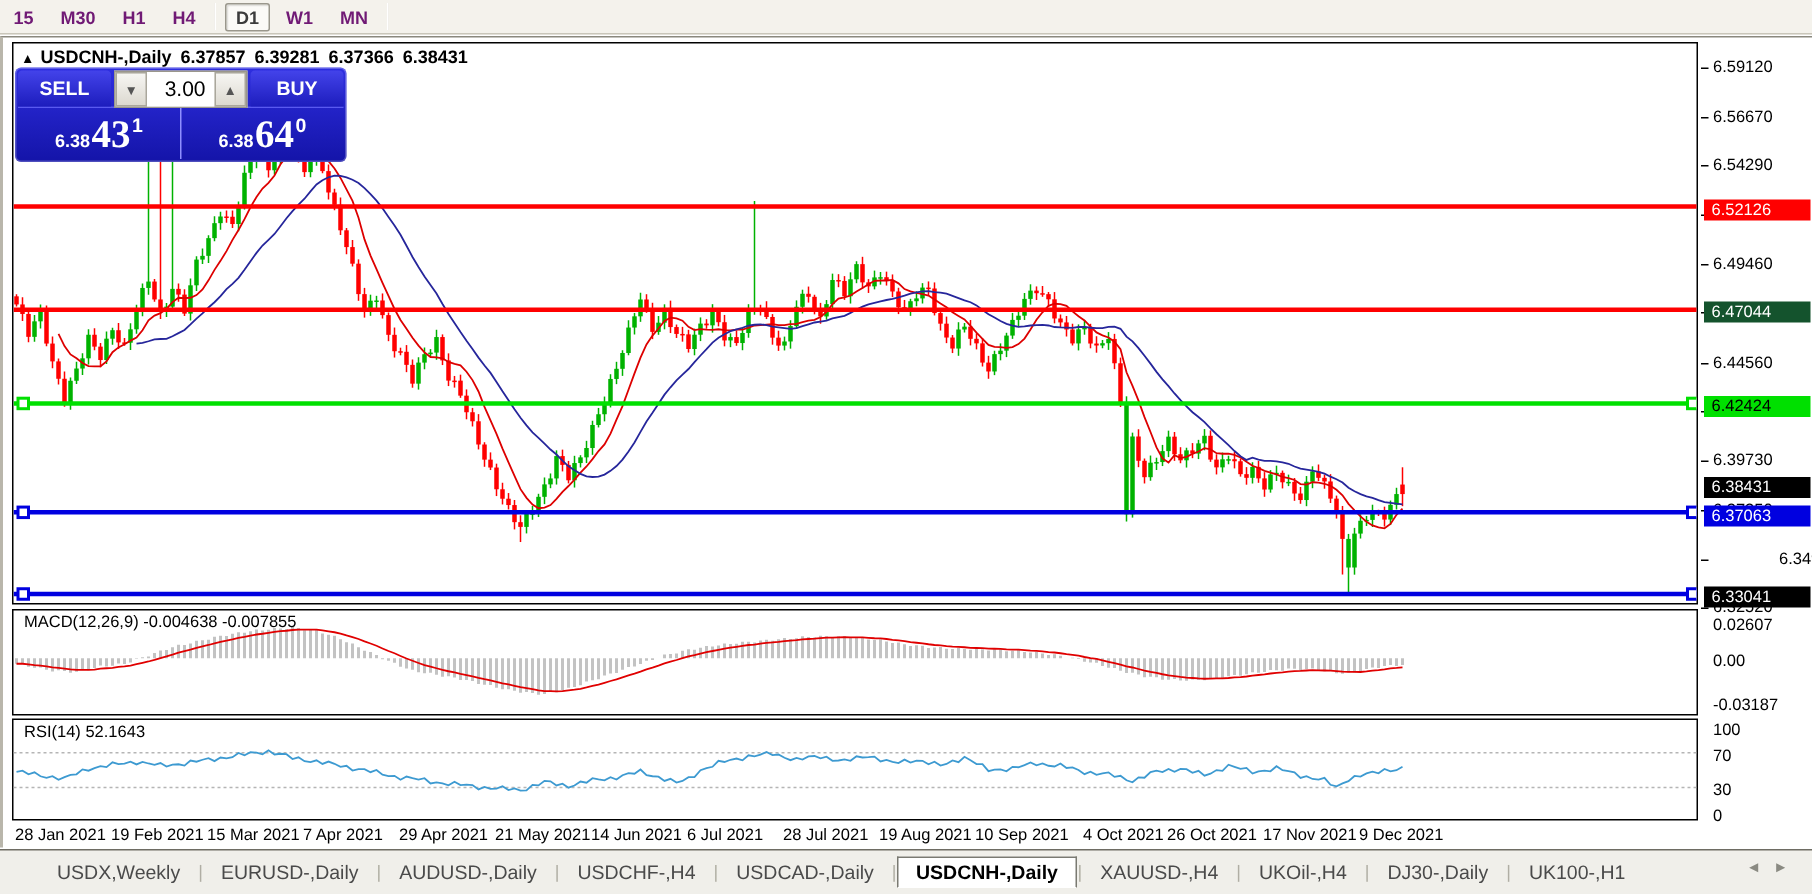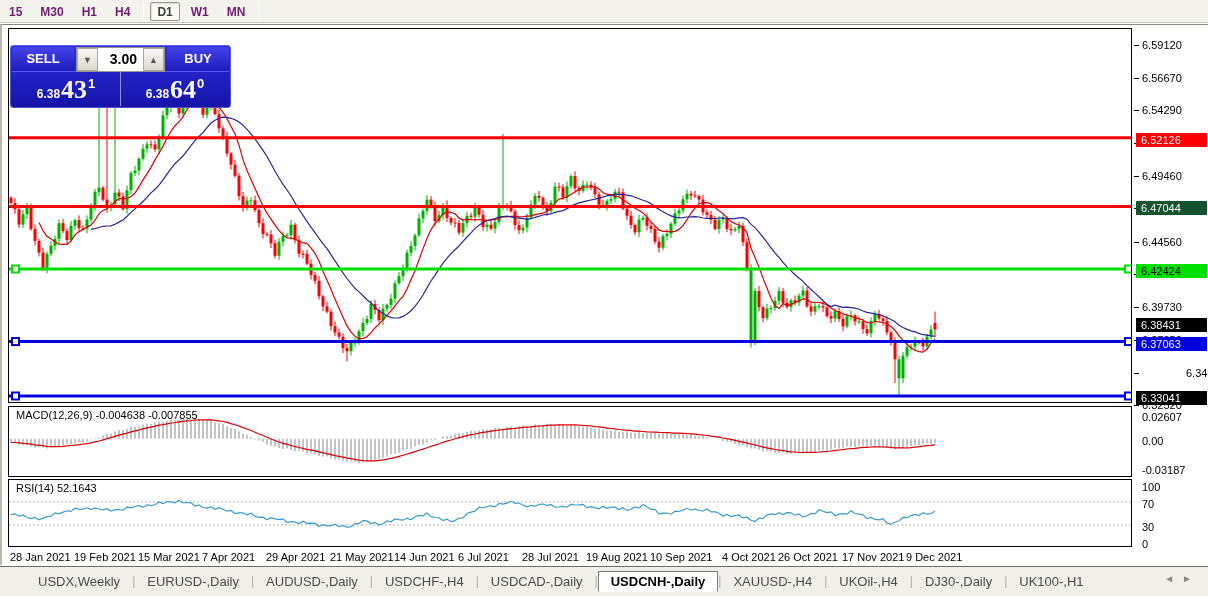--- a/index.html
+++ b/index.html
@@ -43,21 +43,21 @@
   
   #trade-panel{position:absolute;left:8px;top:20px;width:221px;height:63px;z-index:9;
     background:linear-gradient(#2e2ee0,#1414a8);border-radius:4px;padding:2px;
     box-shadow:0 0 0 1px rgba(255,255,255,0.25) inset;}
   .tp-row1{display:flex;height:25px;border-bottom:1px solid #5a5af0;}
   .tp-btn{width:62px;background:linear-gradient(#4343ea,#1d1dbd);color:#fff;font-size:13px;
     font-weight:bold;text-align:center;line-height:24px;border-radius:3px 3px 0 0;cursor:default;}
   .tp-spin{flex:1;display:flex;margin:0 2px;background:#e9e7e2;border:1px solid #9a978c;height:25px;}
   .tp-spin-btn{width:21px;background:linear-gradient(#f7f6f3,#dcd9d0);border:1px solid #aaa79c;
     color:#555;font-size:9px;text-align:center;line-height:22px;}
-  .tp-vol{flex:1;background:#fff;font-size:14px;color:#000;text-align:right;padding:3px 6px 0 0;font-weight:bold;}
+  .tp-vol{flex:1;background:#fff;font-size:14px;color:#000;text-align:right;padding:3px 6px 0 0;}
   .tp-row2{display:flex;height:34px;}
   .tp-price{flex:1;color:#fff;display:flex;align-items:flex-end;justify-content:center;padding-bottom:1px;}
   .tp-price.left{border-right:1px solid #8f8fff;}
   .tp-small{font-size:12px;font-weight:bold;margin:0 1px 4px 0;}
   .tp-big{font-size:26px;font-weight:bold;line-height:30px;font-family:Liberation Serif, serif;}
   .tp-sup{font-size:13px;font-weight:bold;margin:0 0 14px 1px;}
 
   
   #tabbar{position:absolute;left:0;top:566px;width:1208px;height:30px;background:#f0efea;
     border-top:1px solid #6e6c63;}
@@ -799,20 +799,23 @@
         <line x1="922" y1="31.81168831168831" x2="922" y2="36.964936363789825" stroke="#c3c3c3" stroke-width="2"></line>
         <line x1="926" y1="31.81168831168831" x2="926" y2="36.26427541381834" stroke="#c3c3c3" stroke-width="2"></line>
         <path d="M2.0 35.5 L6.0 35.5 L10.0 35.9 L14.0 36.4 L18.0 36.7 L22.0 37.2 L26.0 37.9 L30.0 38.3 L34.0 38.7 L38.0 39.3 L42.0 39.6 L46.0 39.6 L50.0 39.6 L54.0 39.4 L58.0 38.8 L62.0 38.5 L66.0 38.2 L70.0 37.6 L74.0 37.2 L78.0 36.7 L82.0 35.8 L86.0 34.9 L90.0 34.0 L94.0 32.9 L98.0 31.7 L102.0 30.6 L106.0 29.4 L110.0 28.1 L114.0 27.1 L118.0 26.1 L122.0 24.9 L126.0 23.9 L130.0 23.0 L134.0 21.9 L138.0 20.9 L142.0 20.1 L146.0 19.2 L150.0 18.2 L154.0 17.6 L158.0 16.8 L162.0 16.0 L166.0 15.5 L170.0 14.9 L174.0 14.3 L178.0 13.8 L182.0 13.5 L186.0 13.0 L190.0 12.8 L194.0 12.8 L198.0 12.8 L202.0 12.8 L206.0 13.3 L210.0 13.9 L214.0 14.5 L218.0 15.4 L222.0 16.6 L226.0 17.7 L230.0 19.0 L234.0 20.6 L238.0 22.0 L242.0 23.5 L246.0 25.3 L250.0 27.0 L254.0 28.5 L258.0 30.3 L262.0 32.0 L266.0 33.5 L270.0 35.0 L274.0 36.4 L278.0 37.4 L282.0 38.5 L286.0 39.6 L290.0 40.5 L294.0 41.3 L298.0 42.3 L302.0 43.1 L306.0 43.9 L310.0 44.9 L314.0 45.8 L318.0 46.6 L322.0 47.6 L326.0 48.6 L330.0 49.3 L334.0 50.2 L338.0 51.1 L342.0 51.7 L346.0 52.4 L350.0 53.2 L354.0 53.7 L358.0 53.8 L362.0 53.9 L366.0 53.8 L370.0 53.3 L374.0 52.8 L378.0 52.2 L382.0 51.3 L386.0 50.3 L390.0 49.4 L394.0 48.2 L398.0 47.0 L402.0 45.9 L406.0 44.6 L410.0 43.3 L414.0 42.1 L418.0 40.8 L422.0 39.3 L426.0 38.1 L430.0 36.8 L434.0 35.3 L438.0 34.1 L442.0 33.0 L446.0 31.8 L450.0 30.6 L454.0 29.7 L458.0 28.7 L462.0 27.7 L466.0 27.0 L470.0 26.2 L474.0 25.4 L478.0 24.8 L482.0 24.2 L486.0 23.6 L490.0 23.0 L494.0 22.7 L498.0 22.1 L502.0 21.6 L506.0 21.3 L510.0 20.9 L514.0 20.4 L518.0 20.1 L522.0 19.8 L526.0 19.3 L530.0 19.0 L534.0 18.8 L538.0 18.4 L542.0 18.1 L546.0 18.1 L550.0 17.9 L554.0 17.8 L558.0 17.9 L562.0 17.9 L566.0 17.9 L570.0 18.2 L574.0 18.5 L578.0 18.6 L582.0 19.0 L586.0 19.6 L590.0 19.9 L594.0 20.4 L598.0 21.1 L602.0 21.5 L606.0 21.9 L610.0 22.5 L614.0 23.0 L618.0 23.2 L622.0 23.7 L626.0 24.1 L630.0 24.2 L634.0 24.5 L638.0 24.9 L642.0 25.0 L646.0 25.1 L650.0 25.4 L654.0 25.5 L658.0 25.6 L662.0 25.9 L666.0 26.1 L670.0 26.1 L674.0 26.4 L678.0 26.7 L682.0 26.9 L686.0 27.2 L690.0 27.7 L694.0 28.0 L698.0 28.5 L702.0 29.1 L706.0 29.6 L710.0 30.1 L714.0 31.0 L718.0 31.7 L722.0 32.3 L726.0 33.3 L730.0 34.3 L734.0 35.1 L738.0 36.1 L742.0 37.2 L746.0 38.0 L750.0 39.0 L754.0 40.1 L758.0 40.9 L762.0 41.6 L766.0 42.5 L770.0 43.2 L774.0 43.7 L778.0 44.3 L782.0 44.8 L786.0 45.0 L790.0 45.3 L794.0 45.5 L798.0 45.4 L802.0 45.3 L806.0 45.3 L810.0 45.0 L814.0 44.6 L818.0 44.4 L822.0 44.0 L826.0 43.4 L830.0 43.0 L834.0 42.6 L838.0 42.0 L842.0 41.6 L846.0 41.3 L850.0 40.8 L854.0 40.4 L858.0 40.3 L862.0 40.0 L866.0 39.8 L870.0 39.9 L874.0 40.0 L878.0 40.1 L882.0 40.4 L886.0 40.8 L890.0 40.9 L894.0 40.9 L898.0 41.0 L902.0 40.6 L906.0 40.1 L910.0 39.7 L914.0 39.2 L918.0 38.6 L922.0 38.3 L926.0 37.9 " fill="none" stroke="#e00000" stroke-width="1.2"></path>
       </svg>
     <svg id="rsi-svg" class="panel" style="left:6px;top:454px;" width="1124" height="68">
         <line x1="0" y1="21.89830508474576" x2="1124" y2="21.89830508474576" stroke="#b5b5b5" stroke-width="1" stroke-dasharray="2,2"></line>
         <line x1="0" y1="44.949152542372886" x2="1124" y2="44.949152542372886" stroke="#b5b5b5" stroke-width="1" stroke-dasharray="2,2"></line>
         <path d="M2.0 34.6 L6.0 33.8 L10.0 36.2 L14.0 34.9 L18.0 37.5 L22.0 38.6 L26.0 37.5 L30.0 39.9 L34.0 38.1 L38.0 36.6 L42.0 36.2 L46.0 32.9 L50.0 33.8 L54.0 32.1 L58.0 30.8 L62.0 31.4 L66.0 28.2 L70.0 29.4 L74.0 29.1 L78.0 27.8 L82.0 29.6 L86.0 27.9 L90.0 29.0 L94.0 29.9 L98.0 28.7 L102.0 31.0 L106.0 29.7 L110.0 29.5 L114.0 30.4 L118.0 27.0 L122.0 27.8 L126.0 26.5 L130.0 25.4 L134.0 27.4 L138.0 25.0 L142.0 25.6 L146.0 24.8 L150.0 22.0 L154.0 23.5 L158.0 21.5 L162.0 21.8 L166.0 22.9 L170.0 20.2 L174.0 23.0 L178.0 22.5 L182.0 22.8 L186.0 26.0 L190.0 24.9 L194.0 27.5 L198.0 28.1 L202.0 26.9 L206.0 29.3 L210.0 27.7 L214.0 29.2 L218.0 31.2 L222.0 30.5 L226.0 33.7 L230.0 32.8 L234.0 32.8 L238.0 34.8 L242.0 33.3 L246.0 36.4 L250.0 37.4 L254.0 37.2 L258.0 39.8 L262.0 37.7 L266.0 38.8 L270.0 39.7 L274.0 38.8 L278.0 42.3 L282.0 41.6 L286.0 42.2 L290.0 43.5 L294.0 41.2 L298.0 43.4 L302.0 43.1 L306.0 43.4 L310.0 46.3 L314.0 44.6 L318.0 45.9 L322.0 45.7 L326.0 44.1 L330.0 46.7 L334.0 45.6 L338.0 47.1 L342.0 46.9 L346.0 43.3 L350.0 43.6 L354.0 40.6 L358.0 40.9 L362.0 43.6 L366.0 42.5 L370.0 45.1 L374.0 43.7 L378.0 41.0 L382.0 41.8 L386.0 38.8 L390.0 39.6 L394.0 40.2 L398.0 38.1 L402.0 39.7 L406.0 36.8 L410.0 35.4 L414.0 35.8 L418.0 33.0 L422.0 36.7 L426.0 37.5 L430.0 37.8 L434.0 40.6 L438.0 39.2 L442.0 41.7 L446.0 40.6 L450.0 38.1 L454.0 38.0 L458.0 33.5 L462.0 32.1 L466.0 31.2 L470.0 27.2 L474.0 28.0 L478.0 26.5 L482.0 25.7 L486.0 26.9 L490.0 23.5 L494.0 24.2 L498.0 23.1 L502.0 21.3 L506.0 23.4 L510.0 23.0 L514.0 25.2 L518.0 26.8 L522.0 25.3 L526.0 26.4 L530.0 24.3 L534.0 24.0 L538.0 25.5 L542.0 24.5 L546.0 27.2 L550.0 27.0 L554.0 26.3 L558.0 27.2 L562.0 24.2 L566.0 25.0 L570.0 24.8 L574.0 24.4 L578.0 27.6 L582.0 26.6 L586.0 27.9 L590.0 28.7 L594.0 26.4 L598.0 28.4 L602.0 27.1 L606.0 27.2 L610.0 29.5 L614.0 27.8 L618.0 30.4 L622.0 29.3 L626.0 27.0 L630.0 28.1 L634.0 24.5 L638.0 26.8 L642.0 29.4 L646.0 29.4 L650.0 34.1 L654.0 33.1 L658.0 33.0 L662.0 34.2 L666.0 31.2 L670.0 31.5 L674.0 30.1 L678.0 28.3 L682.0 30.2 L686.0 29.0 L690.0 30.5 L694.0 31.0 L698.0 29.0 L702.0 32.0 L706.0 31.6 L710.0 33.3 L714.0 36.1 L718.0 34.5 L722.0 36.6 L726.0 35.6 L730.0 34.9 L734.0 37.9 L738.0 37.2 L742.0 40.2 L746.0 41.5 L750.0 38.2 L754.0 38.5 L758.0 34.7 L762.0 33.8 L766.0 34.7 L770.0 32.6 L774.0 34.5 L778.0 32.6 L782.0 32.8 L786.0 35.2 L790.0 33.9 L794.0 37.1 L798.0 35.8 L802.0 33.4 L806.0 33.9 L810.0 29.8 L814.0 31.2 L818.0 32.6 L822.0 31.9 L826.0 35.7 L830.0 34.2 L834.0 33.7 L838.0 34.2 L842.0 30.8 L846.0 33.5 L850.0 34.1 L854.0 34.9 L858.0 38.6 L862.0 37.5 L866.0 39.3 L870.0 39.8 L874.0 38.6 L878.0 43.2 L882.0 44.2 L886.0 42.3 L890.0 40.8 L894.0 37.3 L898.0 37.7 L902.0 35.6 L906.0 34.4 L910.0 35.5 L914.0 32.6 L918.0 34.2 L922.0 33.5 L926.0 31.2 " fill="none" stroke="#3d9ad1" stroke-width="1.2"></path>
       </svg>
 
+    <div id="ohlc-line">
+      <span class="tri">▲</span><span>USDCNH-,Daily</span><span>6.37857</span><span>6.39281</span><span>6.37366</span><span>6.38431</span>
+    </div>
 
     <div id="trade-panel">
       <div class="tp-row1">
         <div class="tp-btn">SELL</div>
         <div class="tp-spin">
           <div class="tp-spin-btn">▼</div>
           <div class="tp-vol">3.00</div>
           <div class="tp-spin-btn">▲</div>
         </div>
         <div class="tp-btn">BUY</div>

